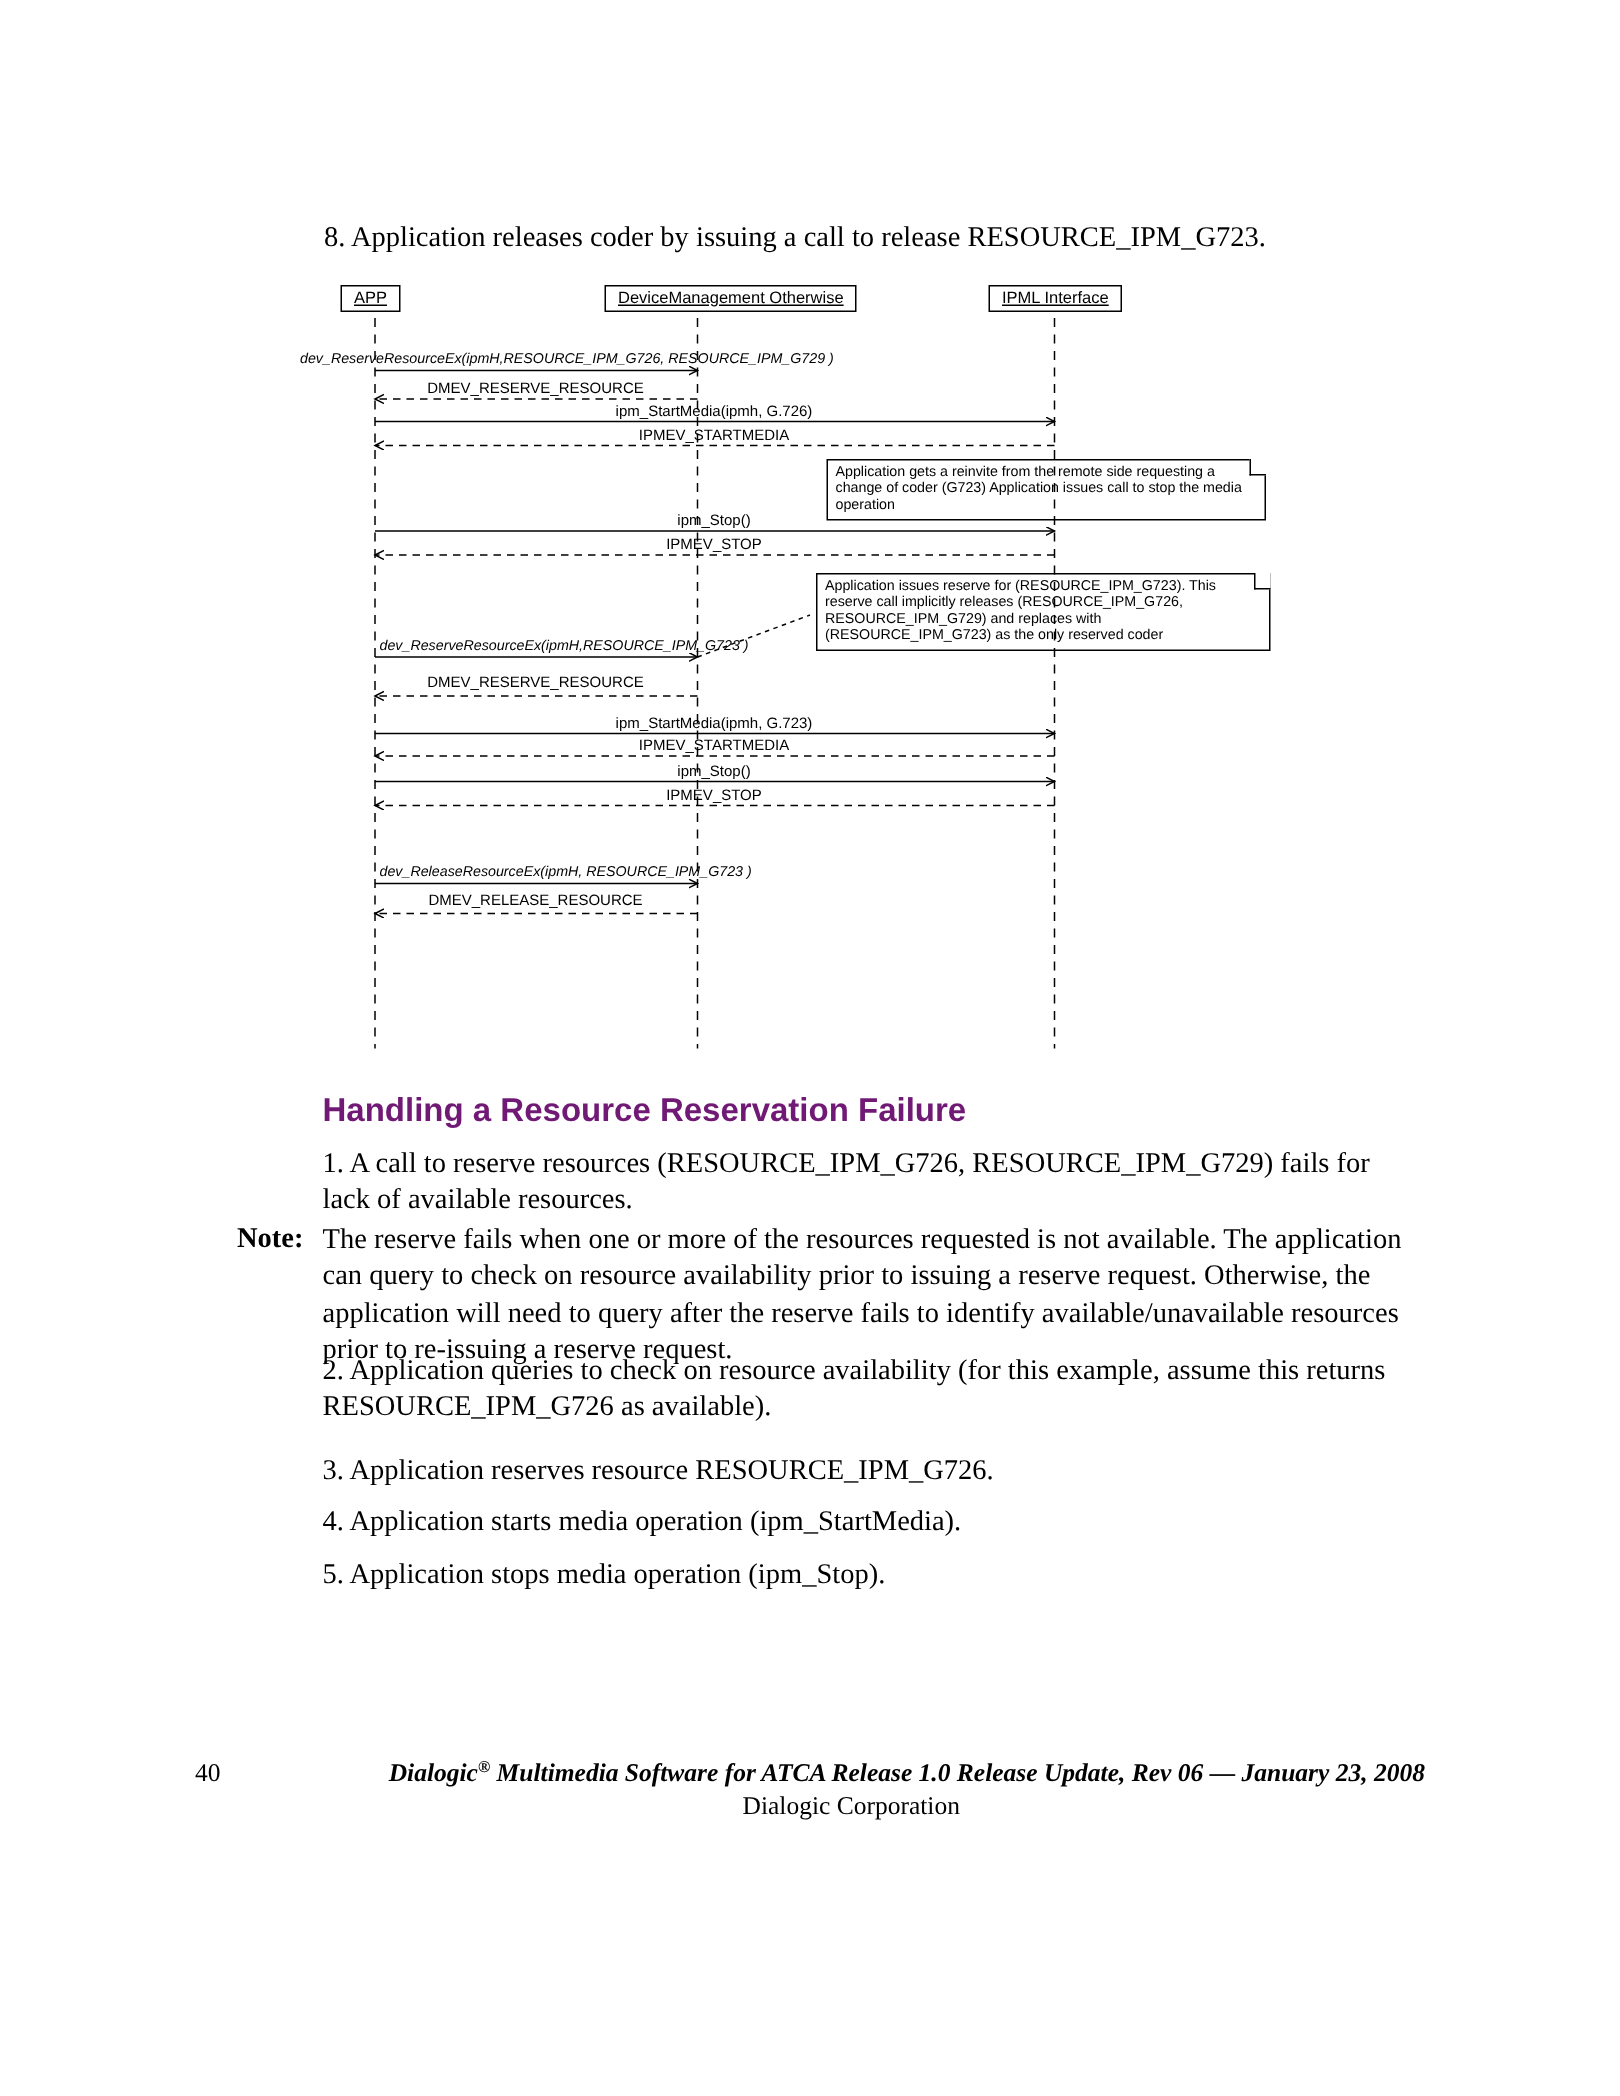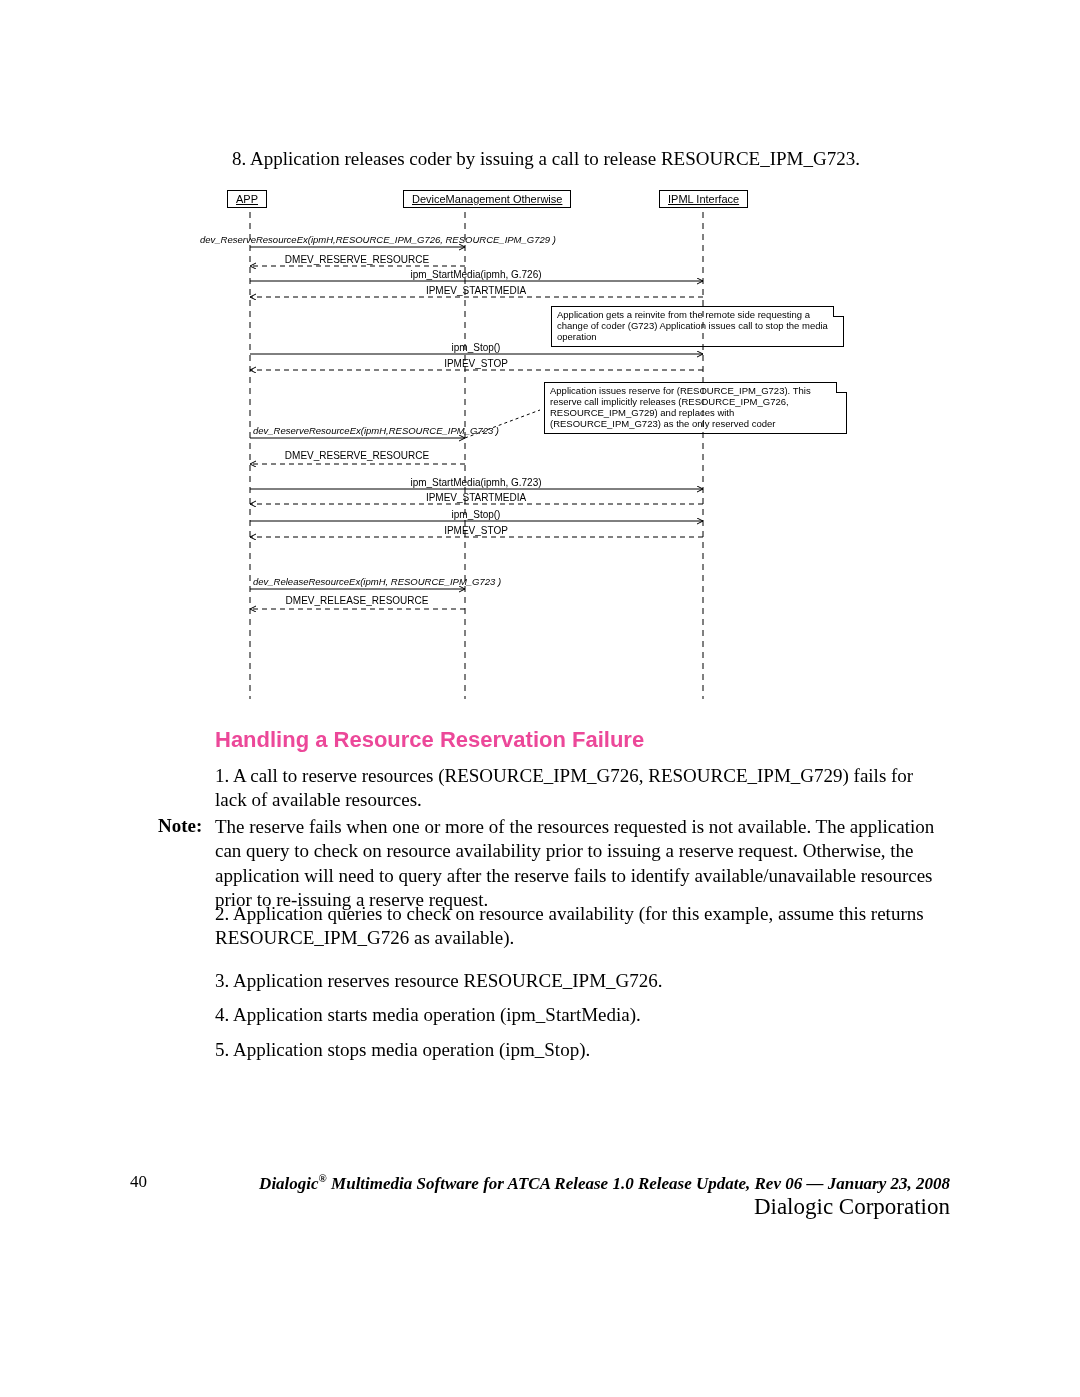--- a/index.html
+++ b/index.html
@@ -21,21 +21,21 @@
   }
   .body-text {
     position: absolute;
     font-size: 19px;
     line-height: 1.28;
   }
   .heading {
     position: absolute;
     font-family: Arial, Helvetica, sans-serif;
     font-weight: bold;
-    color: #ec4899;
+    color: #701a75;
     font-size: 22px;
   }
   .note-label {
     position: absolute;
     font-weight: bold;
     font-size: 19px;
   }
   .footer {
     position: absolute;
     bottom: 225px;
@@ -53,22 +53,22 @@
   .footer .pnum {
     position: absolute;
     left: 130px;
     font-size: 17px;
   }
   .footer .line2 {
     position: absolute;
     left: 185px;
     right: 130px;
     top: 22px;
-    text-align: right;
-    font-size: 23px;
+    text-align: center;
+    font-size: 17px;
   }
   .reg {
     font-weight: bold;
     font-style: normal;
     vertical-align: super;
     font-size: 11px;
   }
 
   
   .diagram {
@@ -127,21 +127,21 @@
     border-left: 1px solid #000;
     border-bottom: 1px solid #000;
     background: #fff;
   }
 </style>
 </head>
 <body>
 
 <div class="page">
 
-  <div class="body-text" style="left:232px; top:147px; width:730px;">8. Application releases coder by issuing a call to release RESOURCE_IPM_G723.</div>
+  <div class="body-text" style="left:216px; top:147px; width:730px;">8. Application releases coder by issuing a call to release RESOURCE_IPM_G723.</div>
 
   <div class="diagram">
 
     <div class="lifeline-box" style="left:22px; top:6px;text-align:center;">APP</div>
     <div class="lifeline-box" style="left:198px; top:6px;">DeviceManagement Otherwise</div>
     <div class="lifeline-box" style="left:454px; top:6px;">IPML Interface</div>
 
     <div class="note-box" style="left:346px; top:122px; width:281px;">
       <span>Application gets a reinvite from the remote side requesting a change of coder (G723) Application issues call to stop the media operation</span>
       <div class="corner"></div>

